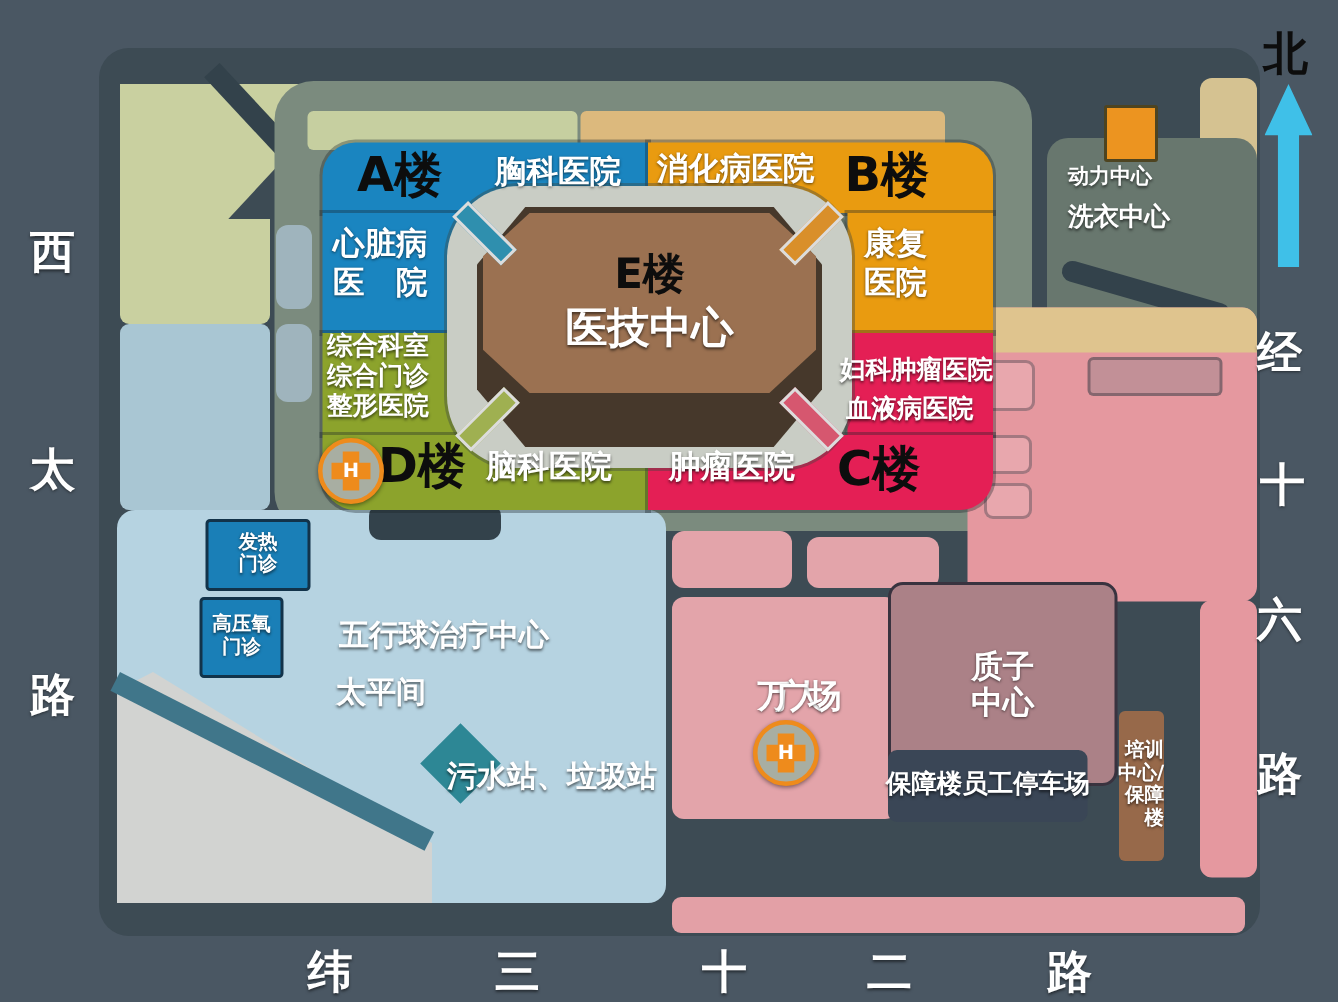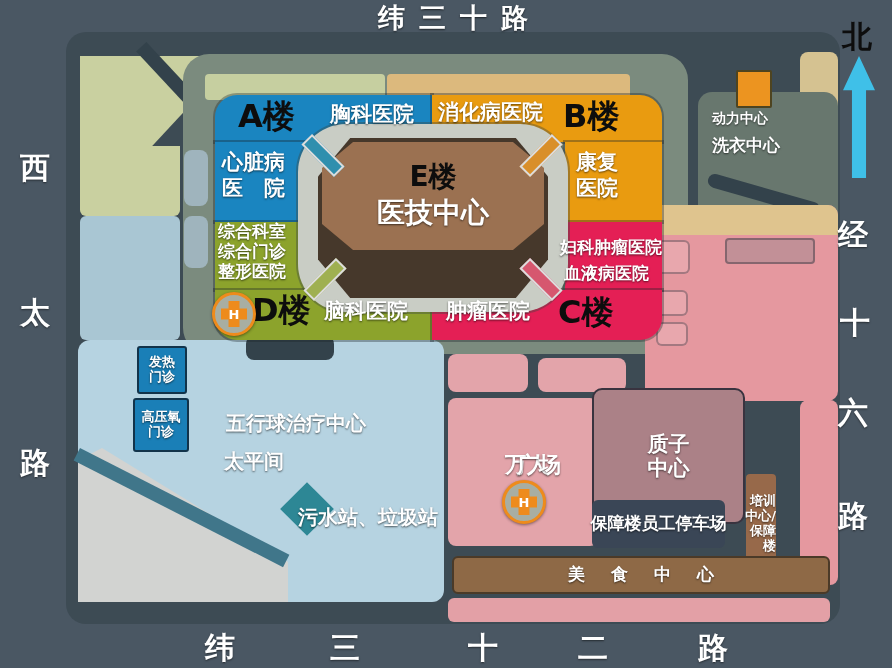--- a/index.html
+++ b/index.html
@@ -51,21 +51,21 @@
   <div class="zone" style="left:656px;top:322px;width:32px;height:24px;background:#e8a7ad;border:2px solid rgba(60,50,60,.4);border-radius:6px;"></div>
   <div class="zone" style="left:725px;top:238px;width:90px;height:26px;background:#c29097;border:2px solid rgba(60,50,60,.45);border-radius:4px;"></div>
   <div class="zone" style="left:800px;top:400px;width:38px;height:185px;background:#e5989f;border-radius:8px;"></div>
 
   <div class="zone" style="left:78px;top:340px;width:366px;height:262px;background:#b6d3e1;border-radius:12px;"></div>
   <div class="zone" style="left:78px;top:448px;width:300px;height:154px;background:#d2d3d1;clip-path:polygon(0 8%,8% 0,70% 74%,70% 100%,0 100%);"></div>
   <div class="zone" style="left:80px;top:448px;width:235px;height:14px;background:#40768a;transform:rotate(27deg);transform-origin:0 0;"></div>
   <div class="zone" style="left:288px;top:490px;width:38px;height:38px;background:#2d8795;transform:rotate(45deg);"></div>
   <div class="zone" style="left:246px;top:336px;width:88px;height:24px;background:#33424b;border-radius:8px;"></div>
 
-  <div class="zone center" style="left:137px;top:346px;width:50px;height:48px;background:#1a7fb7;border:2px solid #12334a;border-radius:3px;flex-direction:column;">
+  <div class="zone center" style="left:137px;top:346px;width:70px;height:48px;background:#1a7fb7;border:2px solid #12334a;border-radius:3px;flex-direction:column;">
     <span class="lbl" style="position:static;font-size:13px;">发热</span>
     <span class="lbl" style="position:static;font-size:13px;">门诊</span>
   </div>
   <div class="zone center" style="left:133px;top:398px;width:56px;height:54px;background:#1a7fb7;border:2px solid #12334a;border-radius:3px;flex-direction:column;">
     <span class="lbl" style="position:static;font-size:13px;">高压氧</span>
     <span class="lbl" style="position:static;font-size:13px;">门诊</span>
   </div>
   <div class="lbl" style="left:226px;top:412px;font-size:20px;">五行球治疗中心</div>
   <div class="lbl" style="left:224px;top:450px;font-size:20px;">太平间</div>
   <div class="lbl" style="left:298px;top:506px;font-size:20px;">污水站、垃圾站</div>
@@ -82,37 +82,34 @@
   </div>
   <div class="zone center" style="left:592px;top:500px;width:133px;height:48px;background:#3a4656;border-radius:6px;">
     <span class="lbl" style="position:static;font-size:17px;">保障楼员工停车场</span>
   </div>
   <div class="zone center" style="left:746px;top:474px;width:30px;height:100px;background:#97694a;border-radius:4px;flex-direction:column;align-items:flex-end;">
     <span class="lbl" style="position:static;font-size:13px;">培训</span>
     <span class="lbl" style="position:static;font-size:13px;">中心/</span>
     <span class="lbl" style="position:static;font-size:13px;">保障</span>
     <span class="lbl" style="position:static;font-size:13px;">楼</span>
   </div>
-  <div class="zone center" style="left:452px;top:556px;width:378px;height:38px;background:#8e6946;border:2px solid #4b3a28;border-radius:6px;">
-    <span class="lbl" style="position:static;font-size:17px;letter-spacing:26px;padding-left:26px;">美食中心</span>
-  </div>
   <div class="zone" style="left:448px;top:598px;width:382px;height:24px;background:#e3a0a6;border-radius:6px;"></div>
 
   <div class="quad" style="left:215px;top:95px;width:217px;height:47px;background:#1a85c0;border-radius:22px 0 0 0;"></div>
   <div class="quad" style="left:215px;top:142px;width:97px;height:80px;background:#1a85c0;"></div>
   <div class="quad" style="left:432px;top:95px;width:230px;height:47px;background:#e99b10;border-radius:0 22px 0 0;"></div>
   <div class="quad" style="left:565px;top:142px;width:97px;height:80px;background:#e99b10;"></div>
   <div class="quad" style="left:215px;top:222px;width:97px;height:68px;background:#8ca32c;"></div>
   <div class="quad" style="left:215px;top:290px;width:217px;height:50px;background:#8ca32c;border-radius:0 0 0 22px;"></div>
   <div class="quad" style="left:565px;top:222px;width:97px;height:68px;background:#e41f55;"></div>
   <div class="quad" style="left:432px;top:290px;width:230px;height:50px;background:#e41f55;border-radius:0 0 22px 0;"></div>
 
   <div class="zone" style="left:298px;top:124px;width:270px;height:188px;background:#c9cdc5;border-radius:48px;box-shadow:0 0 0 2px rgba(60,70,65,.4);"></div>
   <div class="zone oct" style="left:318px;top:138px;width:230px;height:160px;background:#46382b;"></div>
-  <div class="zone oct center" style="left:322px;top:142px;width:222px;height:108px;background:#9b7151;flex-direction:column;">
+  <div class="zone oct center" style="left:322px;top:142px;width:222px;height:120px;background:#9b7151;flex-direction:column;">
     <span class="blk" style="position:static;font-size:28px;">E楼</span>
     <span class="lbl" style="position:static;font-size:28px;margin-top:6px;">医技中心</span>
   </div>
 
   <div class="bridge" style="left:300px;top:148px;background:#2f8fae;transform:rotate(45deg);"></div>
   <div class="bridge" style="left:518px;top:148px;background:#d98f2a;transform:rotate(-45deg);"></div>
   <div class="bridge" style="left:302px;top:272px;background:#9fb051;transform:rotate(-45deg);"></div>
   <div class="bridge" style="left:518px;top:272px;background:#d6576f;transform:rotate(45deg);"></div>
 
   <div class="blk" style="left:238px;top:100px;font-size:32px;">A楼</div>
@@ -140,21 +137,20 @@
   </div>
   <div class="helipad" style="left:502px;top:480px;">
     <span class="bar"></span>
     <span class="bar v"></span>
     <span class="hl">H</span>
   </div>
 
   <div class="blk" style="left:842px;top:22px;font-size:30px;">北</div>
   <div class="abs" style="left:843px;top:56px;width:32px;height:122px;background:#3fc0e8;clip-path:polygon(50% 0,100% 28%,72% 28%,72% 100%,28% 100%,28% 28%,0 28%);"></div>
 
-  <div class="lbl" style="left:330px;top:2px;width:260px;text-align:center;font-size:27px;letter-spacing:14px;">纬三十路</div>
 
   <span class="roadchar" style="left:20px;top:148px;">西</span>
   <span class="roadchar" style="left:20px;top:293px;">太</span>
   <span class="roadchar" style="left:20px;top:443px;">路</span>
 
   <span class="roadchar" style="left:838px;top:215px;">经</span>
   <span class="roadchar" style="left:840px;top:303px;">十</span>
   <span class="roadchar" style="left:838px;top:393px;">六</span>
   <span class="roadchar" style="left:838px;top:496px;">路</span>
 

